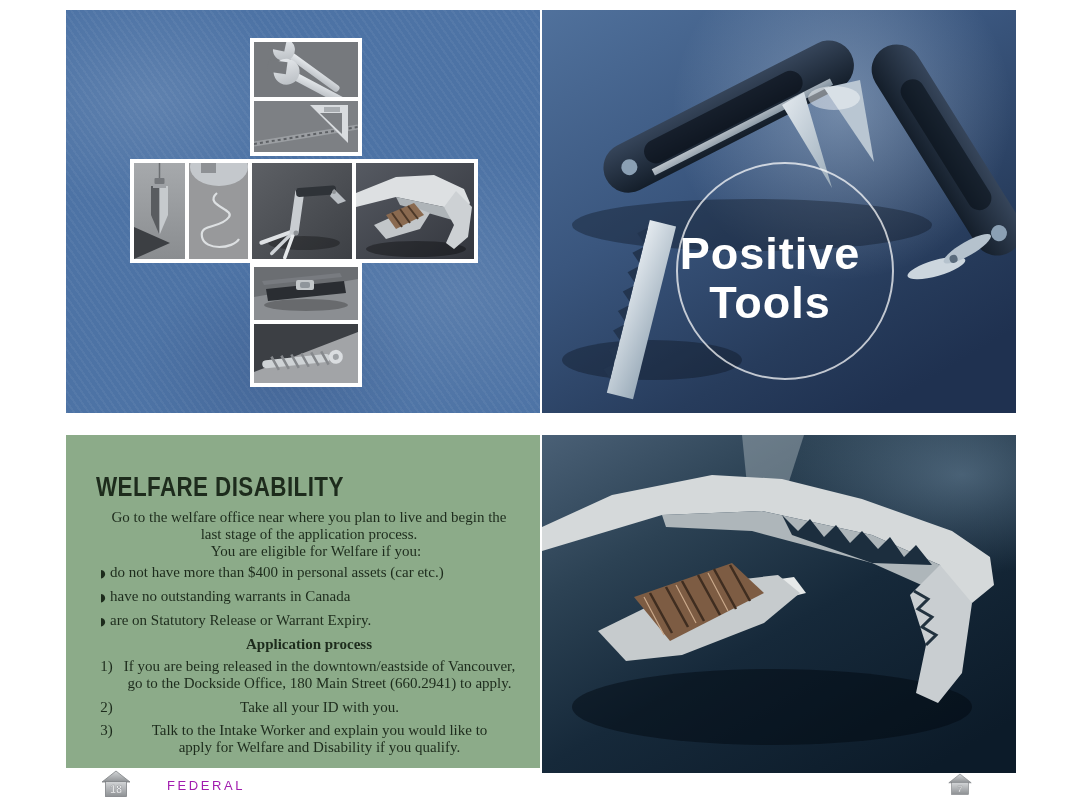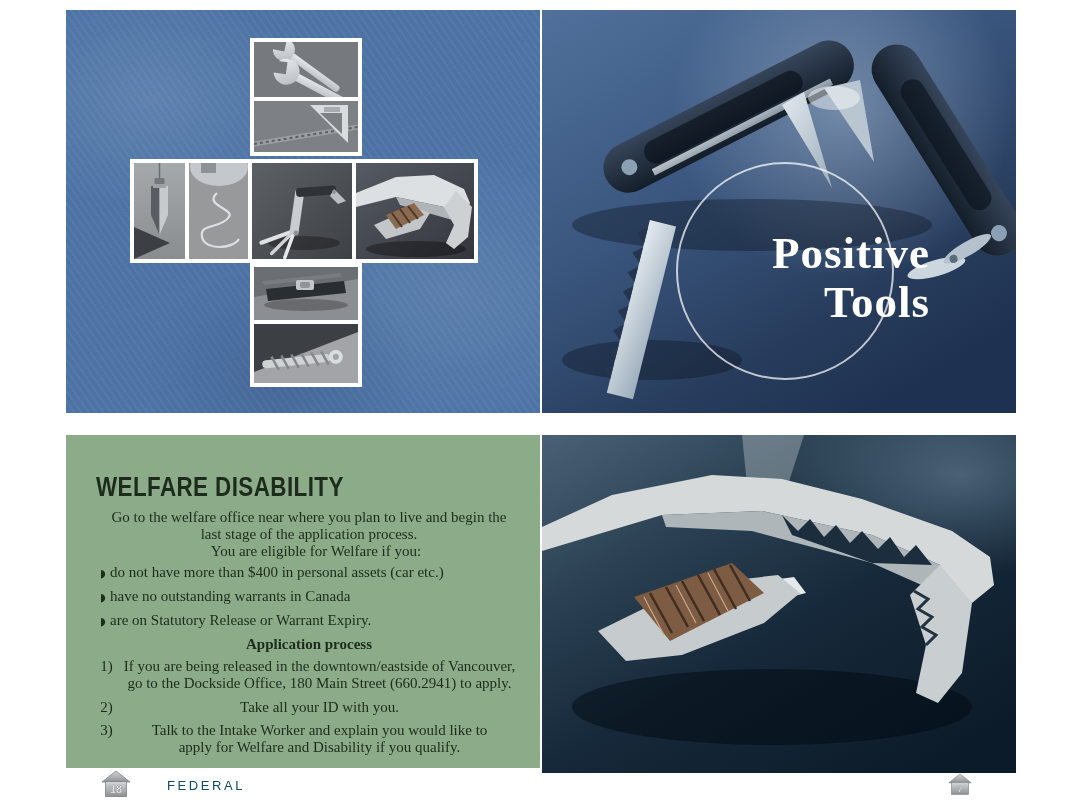--- a/index.html
+++ b/index.html
@@ -22,22 +22,22 @@
   .f-mid{left:64px;top:149px;width:348px;height:104px;}
   .f-bot{left:184px;top:253px;width:112px;height:124px;}
   .tile{position:relative;overflow:hidden;flex:none;}
   .tile svg{display:block;width:100%;height:100%;}
 
   
   .page-tr{left:542px;top:10px;width:474px;height:403px;background:#2c4262;}
   .page-tr > svg{position:absolute;left:0;top:0;display:block;}
   .title-circle{position:absolute;left:134px;top:152px;width:214px;height:214px;
     border:2px solid rgba(255,255,255,.72);border-radius:50%;}
-  .cover-title{position:absolute;left:88px;top:219px;width:300px;text-align:right;
-    color:#ffffff;font-weight:bold;font-size:45px;line-height:49px;letter-spacing:1px;font-family:Liberation Serif, serif;}
+  .cover-title{position:absolute;left:78px;top:219px;width:300px;text-align:center;
+    color:#ffffff;font-weight:bold;font-size:45px;line-height:49px;letter-spacing:1px;}
 
   
   .page-bl{left:66px;top:435px;width:474px;height:333px;background:#8cab89;color:#1d2b1c;}
   .page-bl h1{position:absolute;left:30px;top:37px;margin:0;font-size:27px;font-weight:bold;
     letter-spacing:.5px;transform:scaleX(.83);transform-origin:left center;white-space:nowrap;}
   .body-text{position:absolute;left:30px;top:74px;right:18px;text-align:center;}
   .ln{font-family:"Liberation Serif",serif;font-size:15px;line-height:17px;white-space:nowrap;}
   .bold{font-weight:bold;}
   .indent{padding-left:14px;}
   .g4{margin-top:4px;} .g5{margin-top:5px;} .g6{margin-top:6px;} .g7{margin-top:7px;}
@@ -49,21 +49,21 @@
 
   
   .page-br{left:542px;top:435px;width:474px;height:338px;background:#132636;}
   .page-br > svg{position:absolute;left:0;top:0;display:block;}
 
   
   .house{position:absolute;}
   .house-left{left:101px;top:770px;width:30px;height:27px;}
   .house-right{left:948px;top:773px;width:24px;height:22px;}
   .section-label{position:absolute;left:167px;top:778px;font-size:13px;letter-spacing:2.6px;
-    color:#0c4a6e;}
+    color:#a21caf;}
 </style>
 </head>
 <body>
 
 <div class="canvas">
 
   <section class="page page-tl">
     <div class="frame frame-col f-top">
       <div class="tile" style="height:55px">
         <svg viewBox="0 0 104 55" preserveAspectRatio="none">

